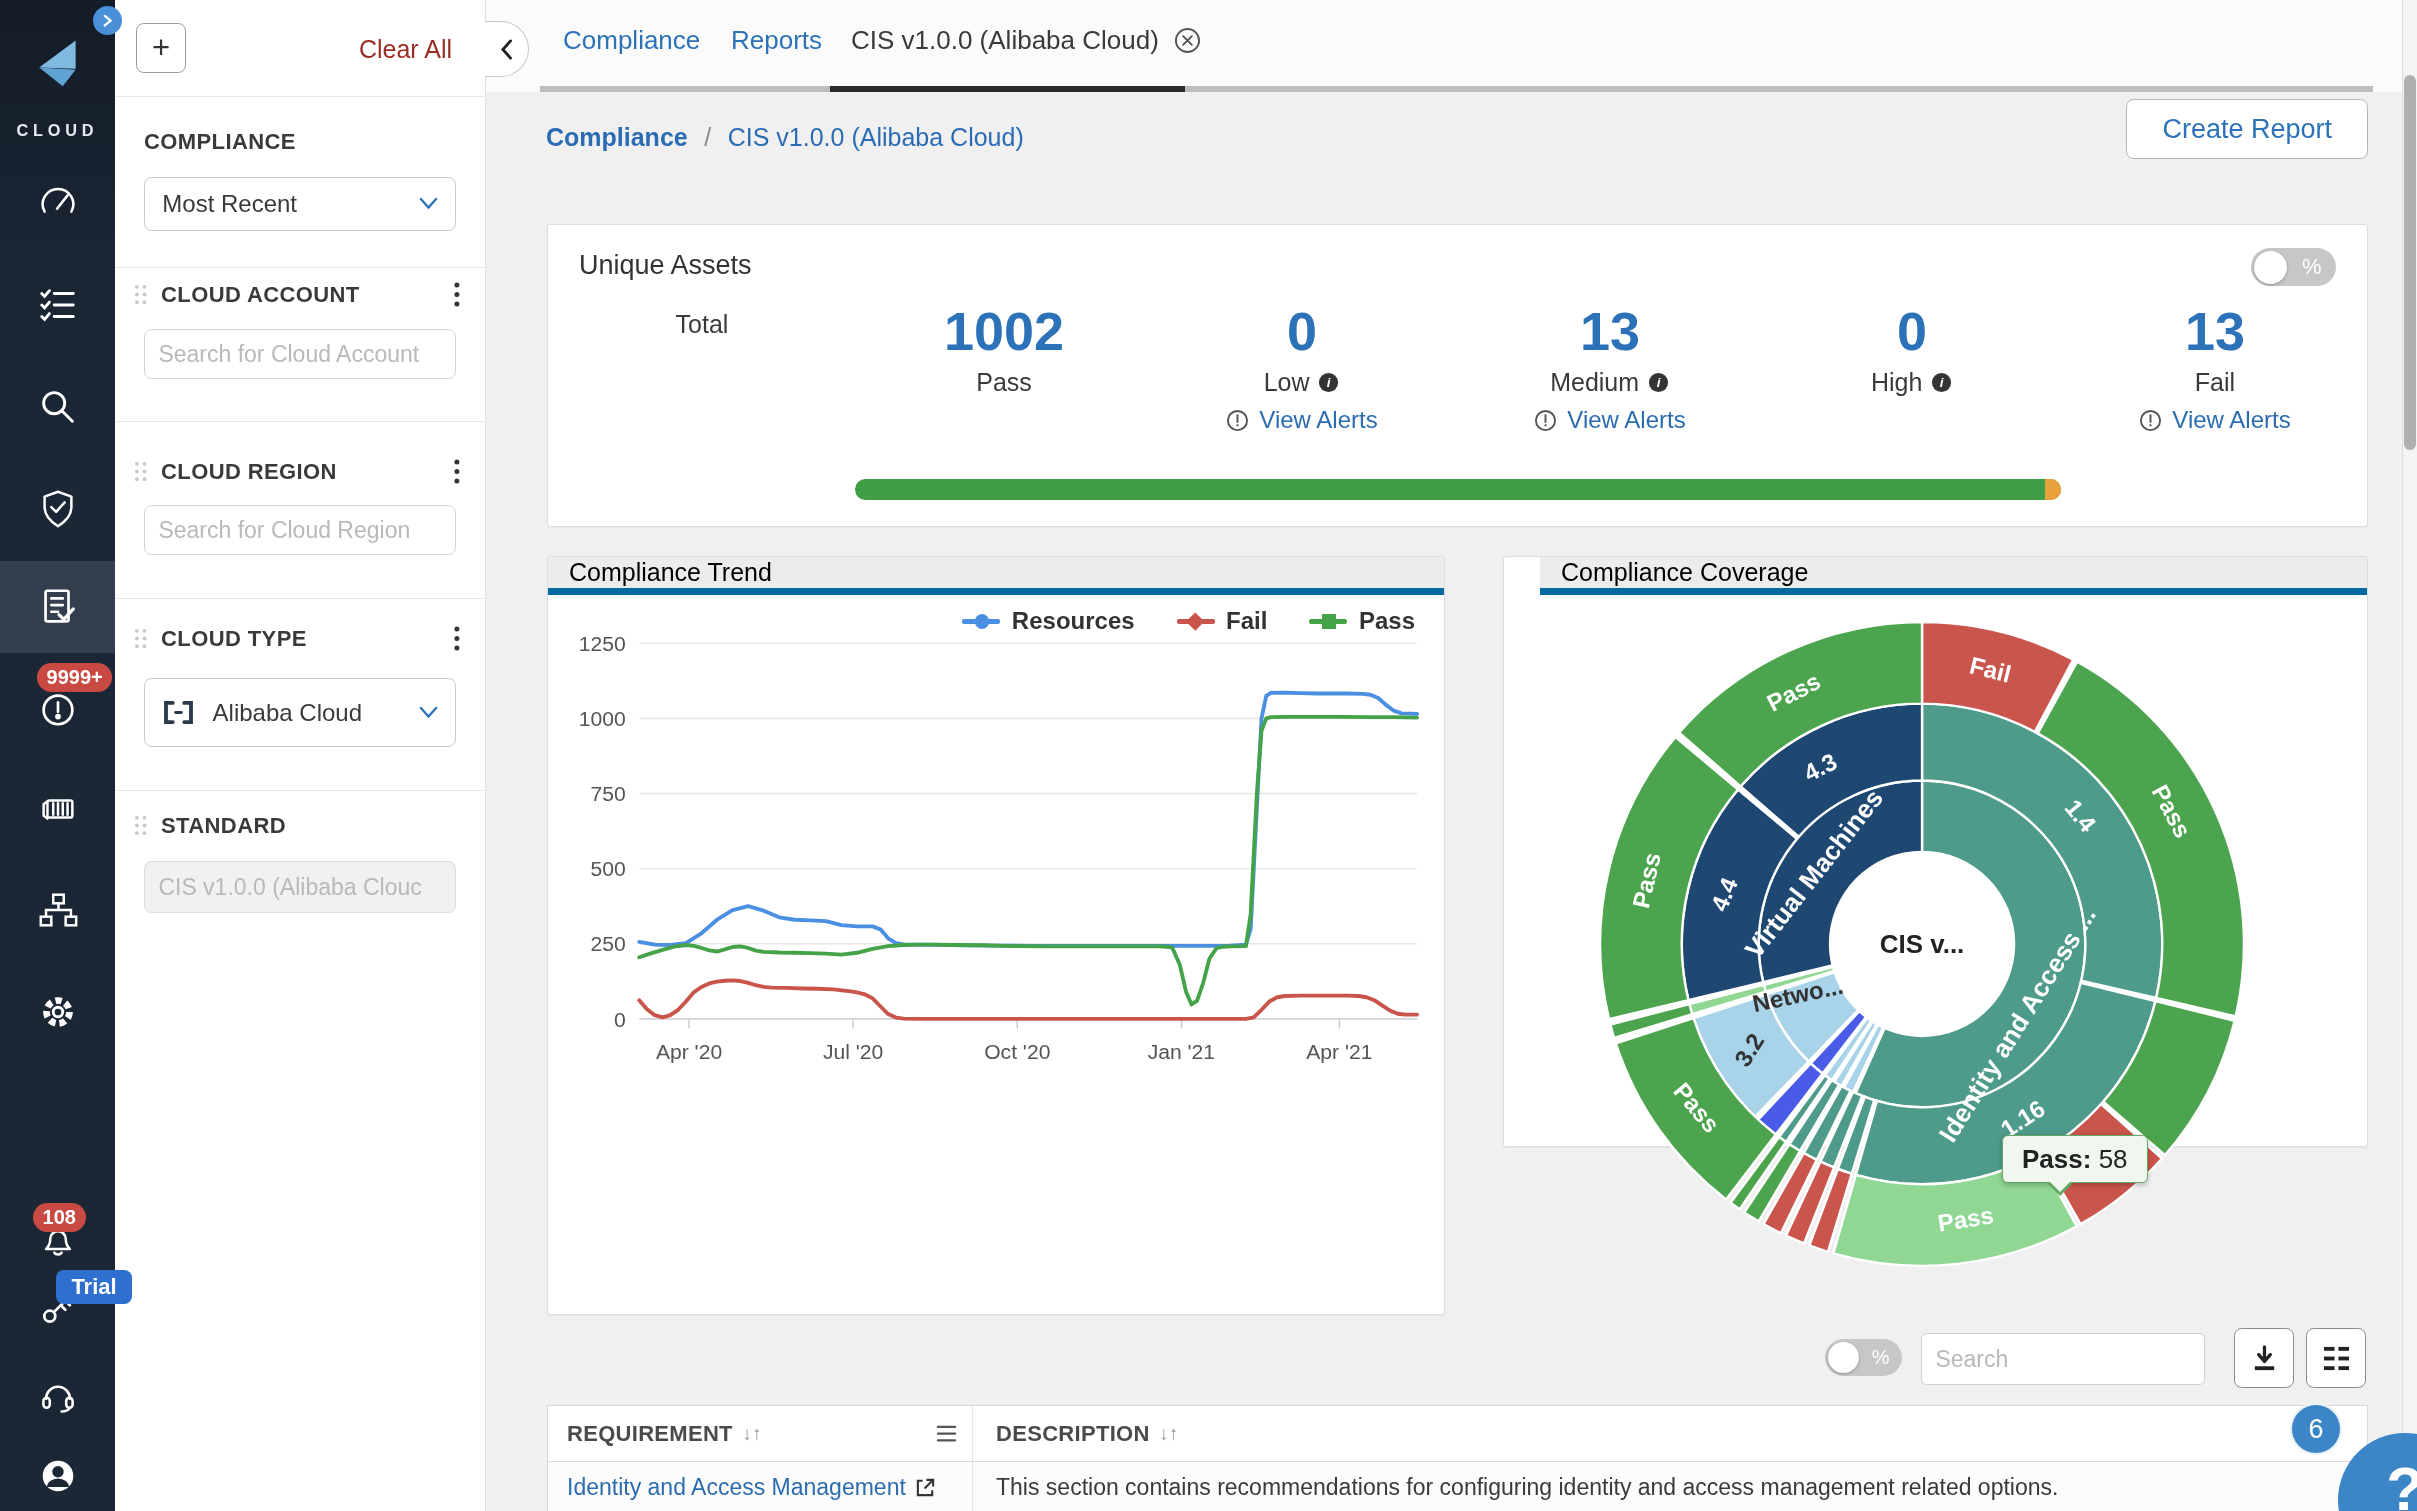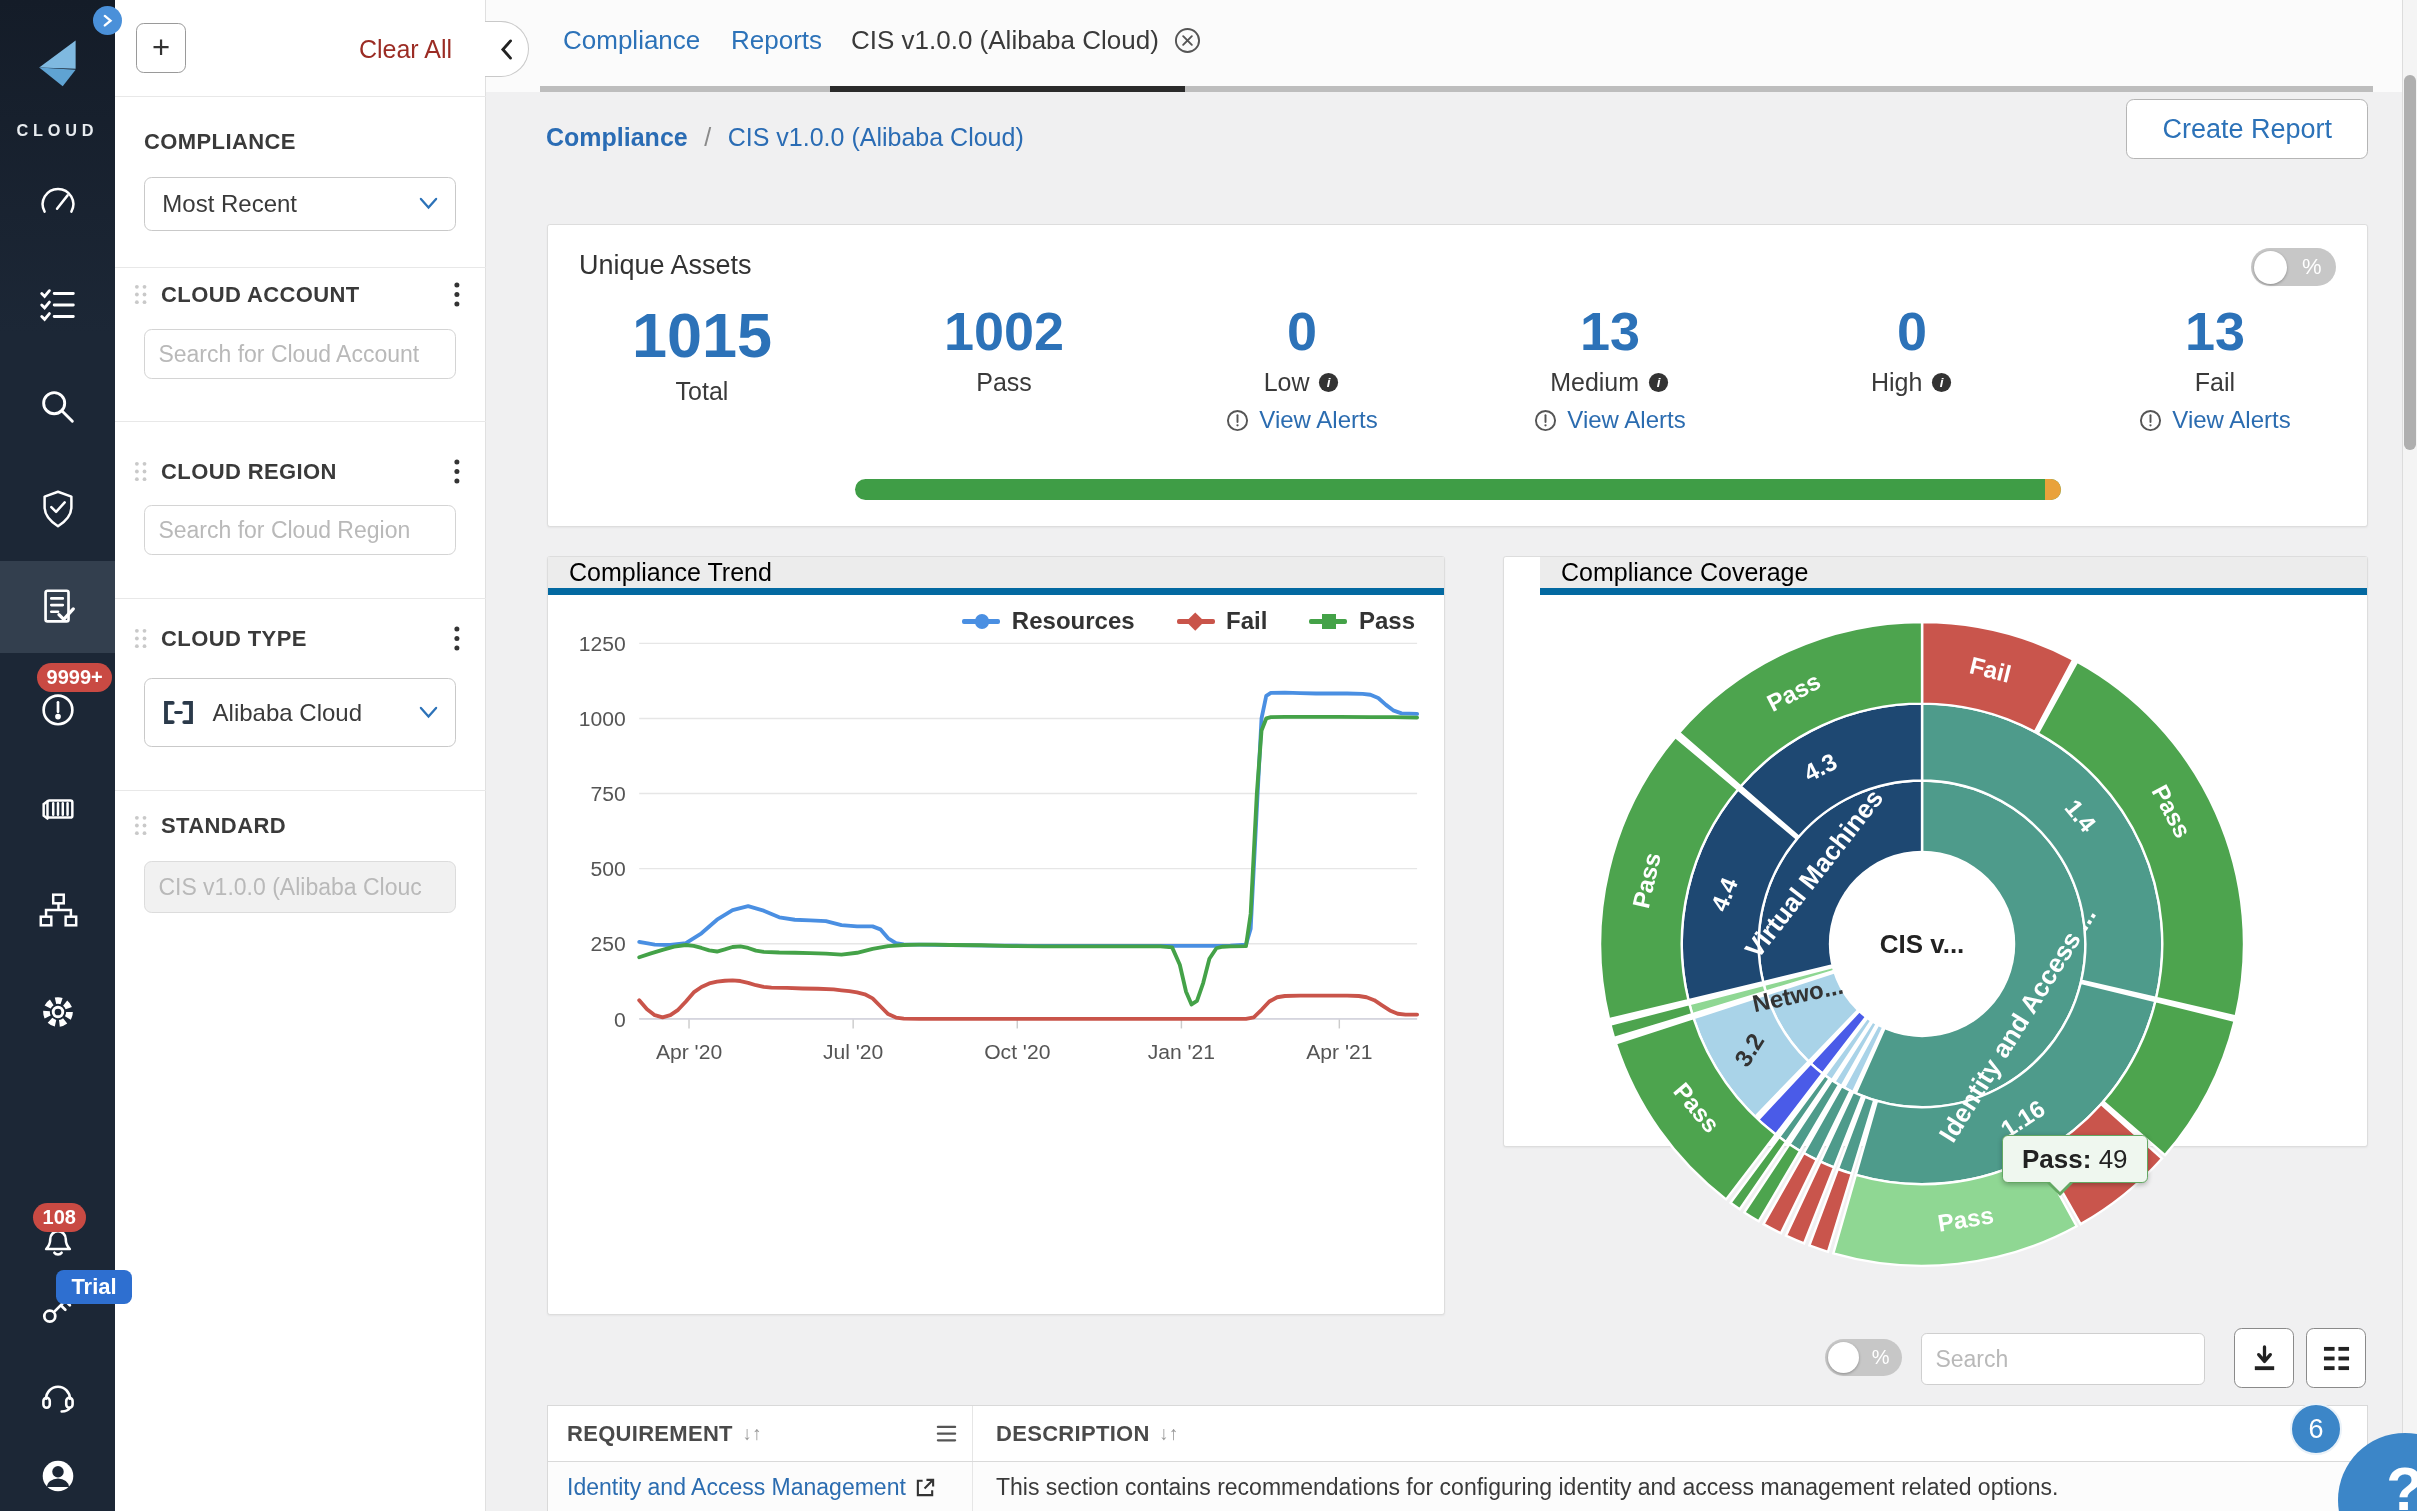--- a/index.html
+++ b/index.html
@@ -390,21 +390,20 @@
     <button class="create-report">Create Report</button>
 
     <div class="card" style="left:61px; top:192px; width:1821px; height:303px;">
       <div class="ua-title">Unique Assets</div>
       <div class="toggle" style="position:absolute; right:31px; top:23px;">
         <div class="knob"></div>
         <div class="pct">%</div>
       </div>
 
       <div class="stat first" style="left:154px">
-        <div class="num">1015</div>
         <div class="lbl">
             <span>Total</span>
           </div>
       </div>
       <div class="stat" style="left:456px">
         <div class="num">1002</div>
         <div class="lbl">
             <span>Pass</span>
           </div>
       </div>
@@ -579,21 +578,21 @@
           <text x="505.6" y="79.7" font-size="25" font-weight="bold" fill="#FFFFFF" text-anchor="middle" dominant-baseline="middle" transform="rotate(14 505.6 79.7)">Fail</text>
           <text x="692.8" y="225.9" font-size="25" font-weight="bold" fill="#FFFFFF" text-anchor="middle" dominant-baseline="middle" transform="rotate(62 692.8 225.9)">Pass</text>
           <text x="618.8" y="589.9" font-size="25" font-weight="bold" fill="#FFFFFF" text-anchor="middle" dominant-baseline="middle" transform="rotate(-39 618.8 589.9)">Fail</text>
           <text x="480.7" y="651.4" font-size="25" font-weight="bold" fill="#FFFFFF" text-anchor="middle" dominant-baseline="middle" transform="rotate(-9 480.7 651.4)">Pass</text>
           <text x="198.8" y="534.6" font-size="25" font-weight="bold" fill="#FFFFFF" text-anchor="middle" dominant-baseline="middle" transform="rotate(50 198.8 534.6)">Pass</text>
           <text x="150.5" y="297.3" font-size="25" font-weight="bold" fill="#FFFFFF" text-anchor="middle" dominant-baseline="middle" transform="rotate(-77 150.5 297.3)">Pass</text>
           <text x="302.4" y="102.8" font-size="25" font-weight="bold" fill="#FFFFFF" text-anchor="middle" dominant-baseline="middle" transform="rotate(-27 302.4 102.8)">Pass</text>
         </svg>
       <div class="tooltip">
         <b>Pass:</b>
-        <span>49</span>
+        <span>58</span>
       </div>
     </div>
 
     <div class="toggle small" style="position:absolute; left:1339px; top:1339px;">
       <div class="knob"></div>
       <div class="pct" style="font-size:20px; top:6.7px; right:12.5px;">%</div>
     </div>
     <div class="tsearch">
       <input placeholder="Search" style="">
       <svg width="23" height="23" viewBox="0 0 24 24" fill="none" stroke="#9A9A9A" stroke-width="2" stroke-linecap="round">

